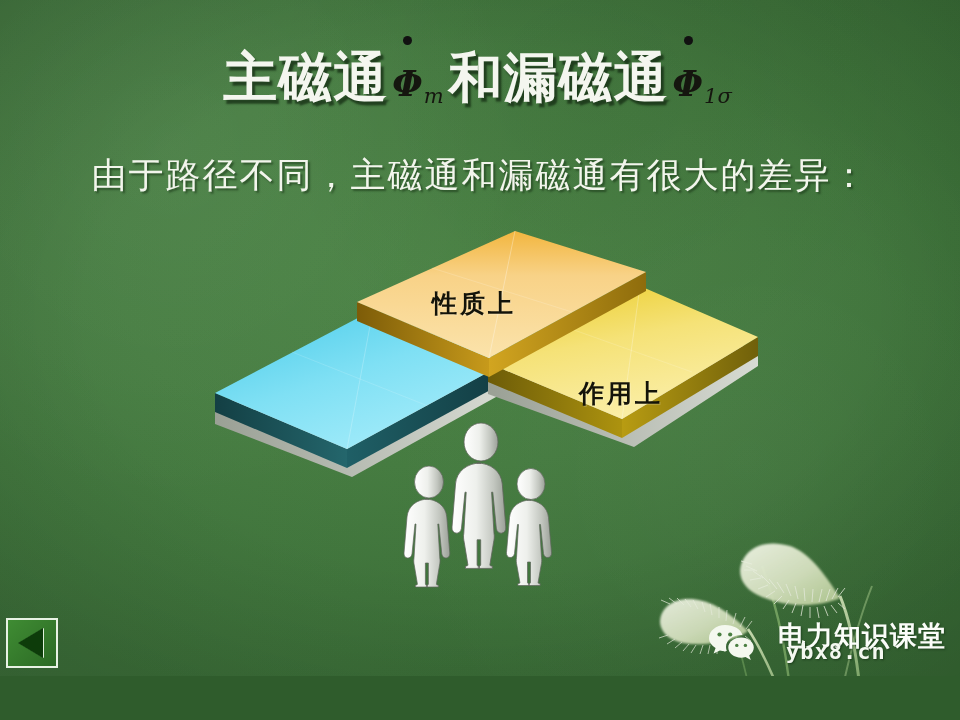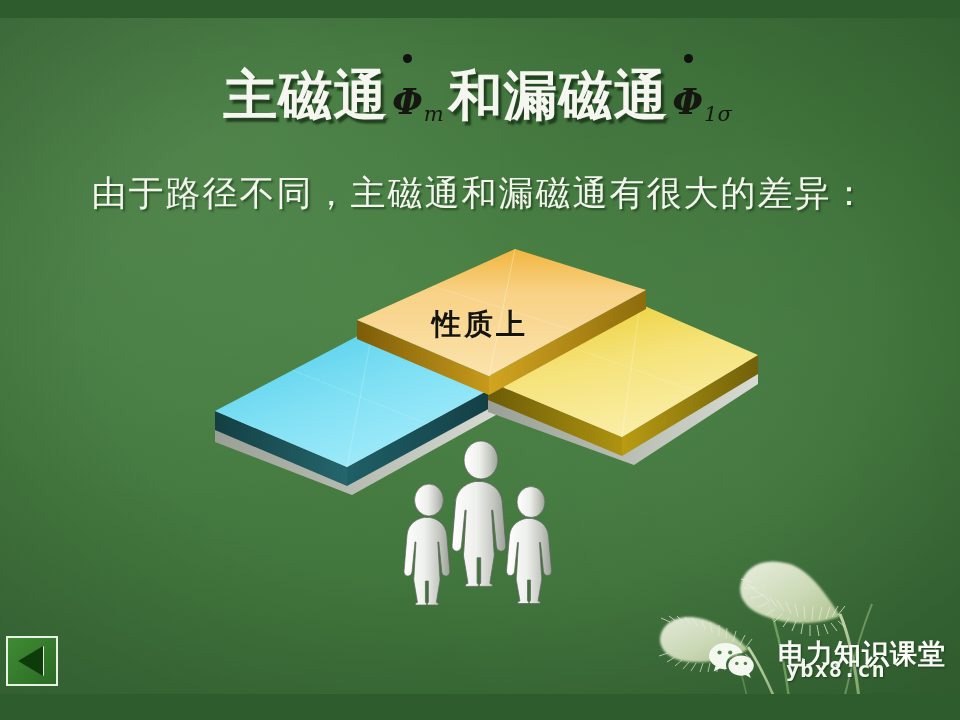--- a/index.html
+++ b/index.html
@@ -10,21 +10,20 @@
   }
   #slide {
     position: relative;
     width: 960px;
     height: 676px;
     overflow: hidden;
     font-family: "DejaVu Sans", "Liberation Sans", sans-serif;
     background:
       radial-gradient(ellipse 75% 65% at 46% 40%, #4a8444 0%, #447c3f 45%, #3d7339 75%, #376b34 100%),
       #427a3e;
-    margin-top: 18px;
     -webkit-font-smoothing: antialiased;
   }
 
   
   .bg-texture {
     position: absolute;
     inset: 0;
     background:
       radial-gradient(circle at 18% 22%, rgba(255,255,255,.045) 0%, rgba(255,255,255,0) 38%),
       radial-gradient(circle at 78% 68%, rgba(255,255,255,.035) 0%, rgba(255,255,255,0) 42%),
@@ -112,21 +111,21 @@
     top: 0;
     width: 960px;
     height: 720px;
     pointer-events: none;
   }
   .diagram svg { display: block; }
 
   .slab-label {
     position: absolute;
     font-family: "DejaVu Serif", "Liberation Serif", serif;
-    font-size: 29px;
+    font-size: 25px;
     font-weight: 700;
     color: #131309;
     letter-spacing: 3px;
     white-space: nowrap;
     text-shadow: 1px 1px 0 rgba(255,255,255,.22);
   }
   .label-top   { left: 432px; top: 287px; }
   .label-left  { left: 292px; top: 382px; }
   .label-right { left: 579px; top: 377px; }
 
@@ -398,20 +397,21 @@
                    l 0 -25 3.6 0 0 25 c 0 0 0 1.2 -1.2 1.2 l -1.2 0 0 2.4 14 0 0 -2.4 -1.2 0
                    c -1.2 0 -1.2 -1.2 -1.2 -1.2
                    l 3.6 -22 c 0.7 -3.6 1.1 -6 0.5 -9.6 l -2.4 -41 1.2 0 3.5 36
                    c 1 7.3 10.2 6.3 9.5 -1.2
                    l -3.5 -43 c -1 -12.5 -11.5 -21 -25.5 -21 z" fill="url(#figGrad)" stroke="#5f655c" stroke-width="0.8"></path>
         </g>
       </g>
     </svg>
 
     <div class="slab-label label-top">性质上</div>
+    <div class="slab-label label-right">作用上</div>
   </div>
 
   <div class="nav-prev">
     <span class="tri"></span>
   </div>
 
   <div class="watermark">
     <div class="wechat-icon">
       <svg width="46" height="40" viewBox="0 0 46 40">
 

